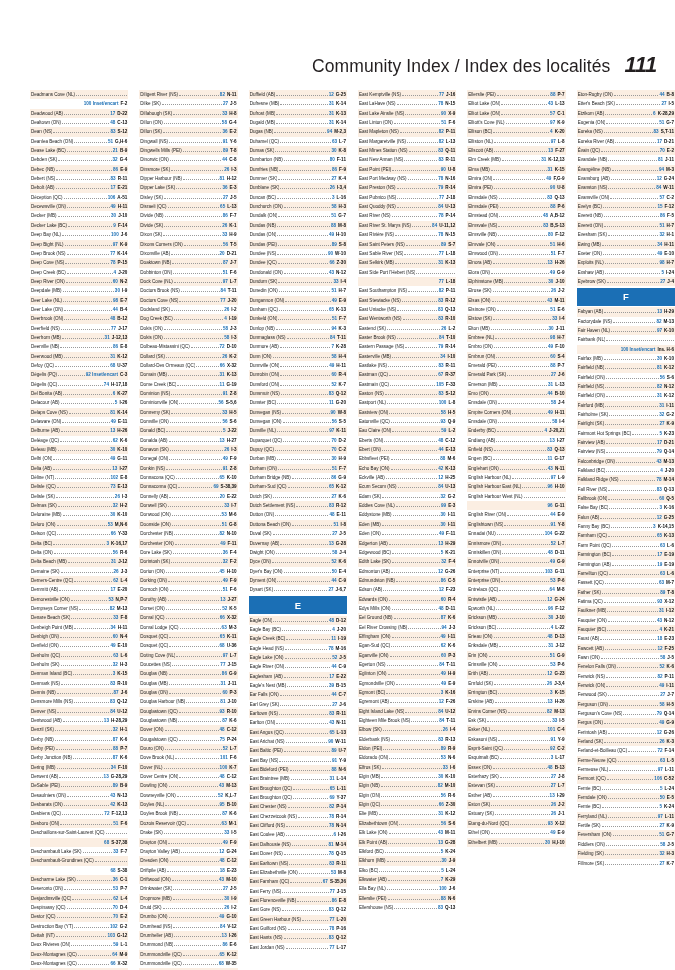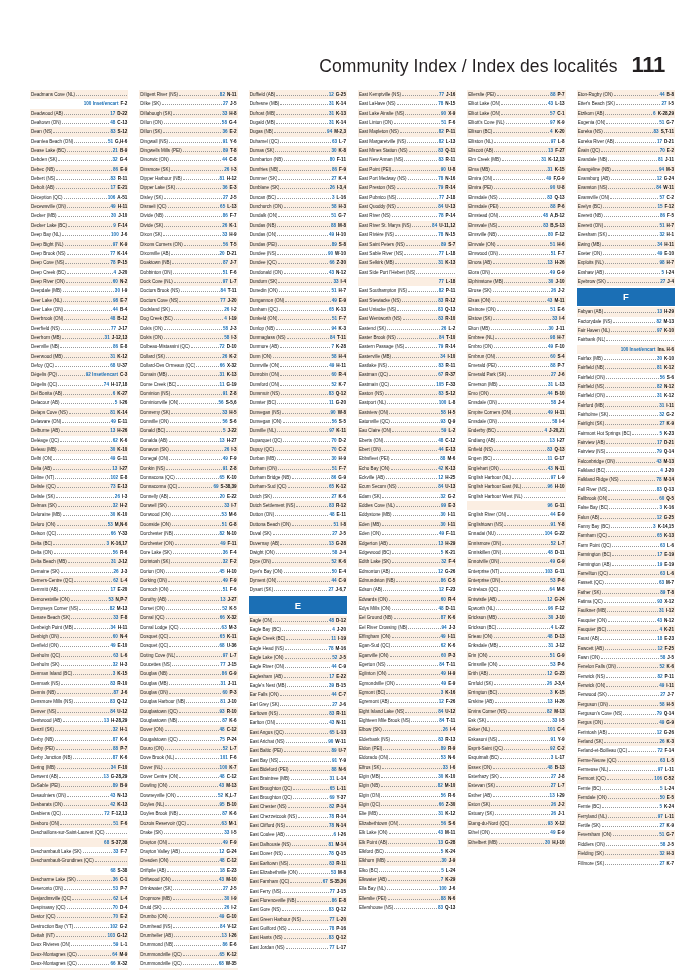--- a/index.html
+++ b/index.html
@@ -7,29 +7,29 @@
     width:675px;height:970px;
     background:#ffffff;
     font-family:"Liberation Sans", sans-serif;
     -webkit-font-smoothing:antialiased;
     overflow:hidden;
   }
   #page{position:relative;width:675px;height:970px;background:#fff;}
 
   
   .page-header{
-    position:absolute;left:0;top:52px;right:10px;
+    position:absolute;left:0;top:52px;right:18px;
     display:flex;align-items:baseline;justify-content:flex-end;
     gap:14px;
   }
   .header-title{
     font-size:17.5px;color:#231f20;letter-spacing:.1px;white-space:nowrap;
   }
   .header-pageno{
-    font-size:22px;font-weight:bold;color:#231f20;letter-spacing:-.3px;
+    font-size:22px;font-weight:bold;color:#231f20;letter-spacing:-.3px;font-style:italic;
   }
 
   
   .columns{
     position:absolute;left:30px;top:90px;
     width:645px;height:830px;
     display:flex;
     gap:0px;
   }
   .col{

